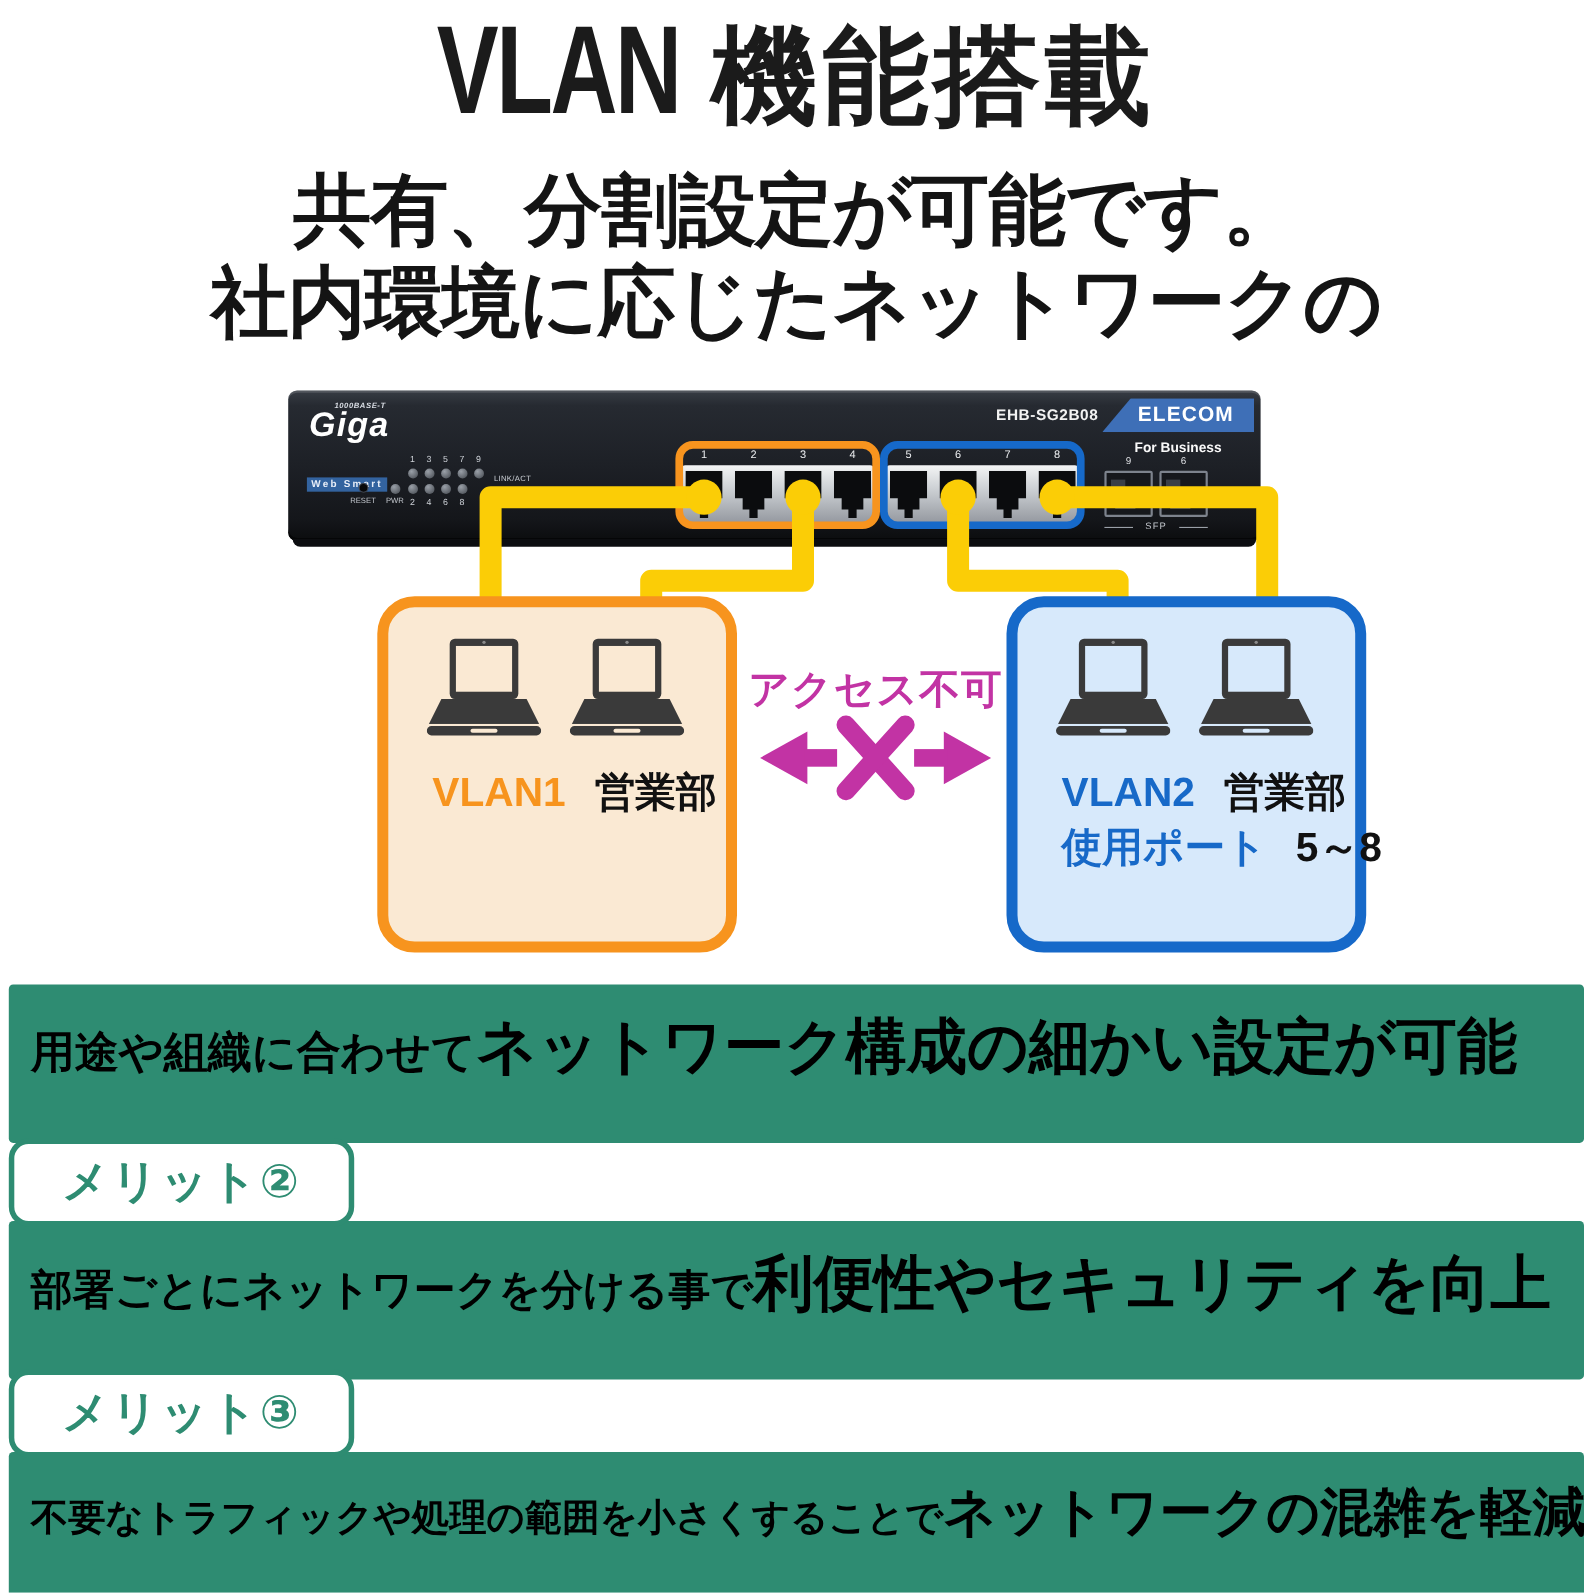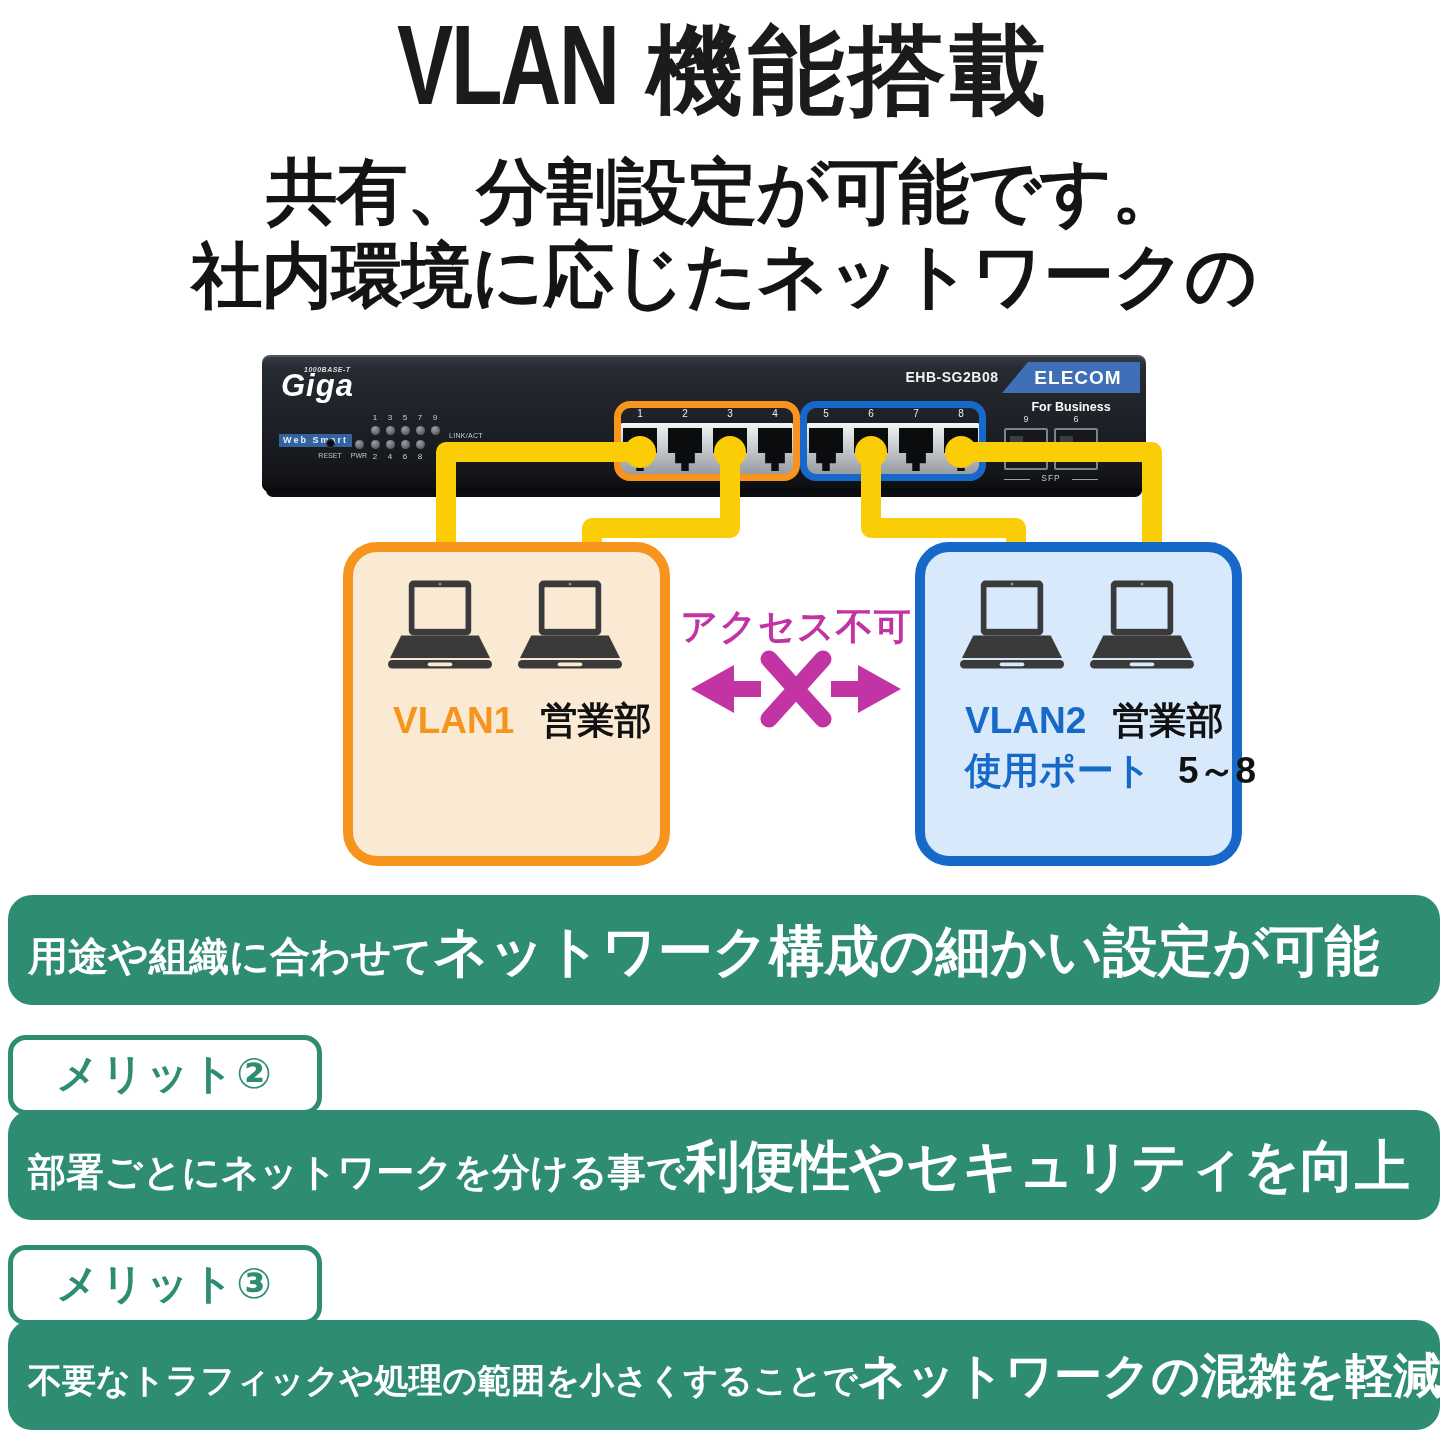--- a/index.html
+++ b/index.html
@@ -80,22 +80,22 @@
   .no-access{position:absolute;left:672px;top:602px;width:248px;text-align:center;z-index:3;
              font-size:37px;font-weight:800;color:#c233a4;letter-spacing:1px;white-space:nowrap;}
   .x-arrow{position:absolute;left:690px;top:648px;z-index:3;}
 
   
   .merit{position:absolute;left:8px;width:1432px;height:196px;}
   #m1{top:820px;} #m2{top:1035px;} #m3{top:1245px;}
   .mtab{position:absolute;left:0;top:0;width:314px;height:80px;background:#fff;
         border:5px solid #2e8c72;border-radius:18px;box-sizing:border-box;z-index:2;
         text-align:center;line-height:68px;font-size:42px;font-weight:800;color:#2e8c72;letter-spacing:2px;}
-  .mbody{position:absolute;left:0;top:75px;width:1432px;height:110px;background:#2e8c72;
-         border-radius:24px;box-sizing:border-box;z-index:1;color:#ffffff;white-space:nowrap;
+  .mbody{position:absolute;left:0;top:75px;width:1432px;height:144px;background:#2e8c72;
+         border-radius:4px;box-sizing:border-box;z-index:1;color:#000000;white-space:nowrap;
          line-height:112px;padding:0 10px 0 20px;overflow:hidden;}
   .mbody .lead{font-weight:800;}
   .mbody .emph{font-weight:900;}
   #m1 .lead{font-size:40px;} #m1 .emph{font-size:55px;}
   #m2 .lead{font-size:38px;} #m2 .emph{font-size:55px;}
   #m3 .lead{font-size:34px;} #m3 .emph{font-size:48px;}
 </style>
 </head>
 <body>
 

